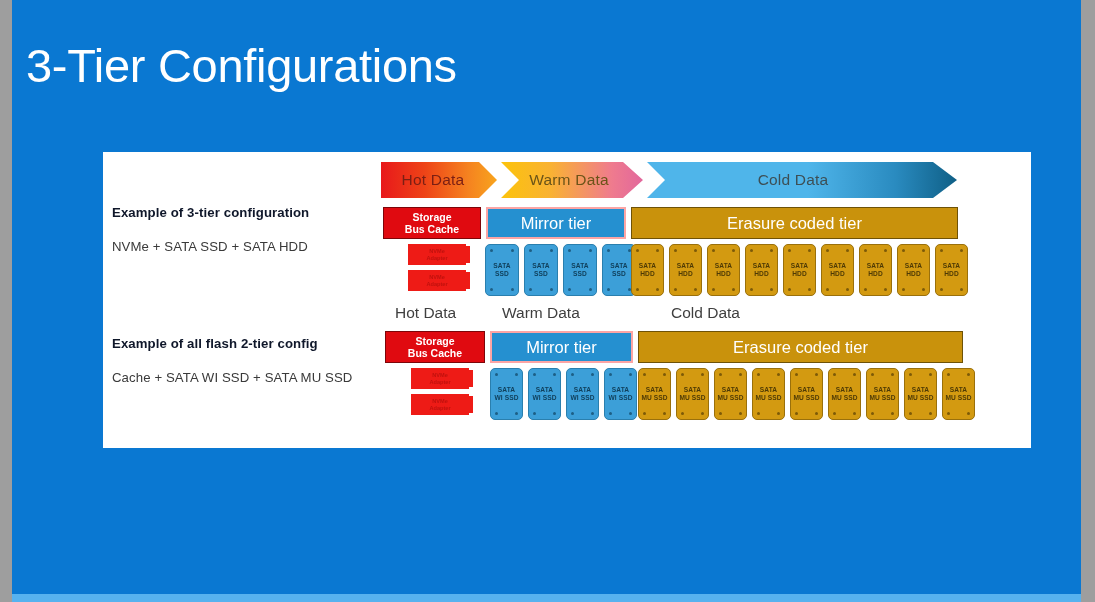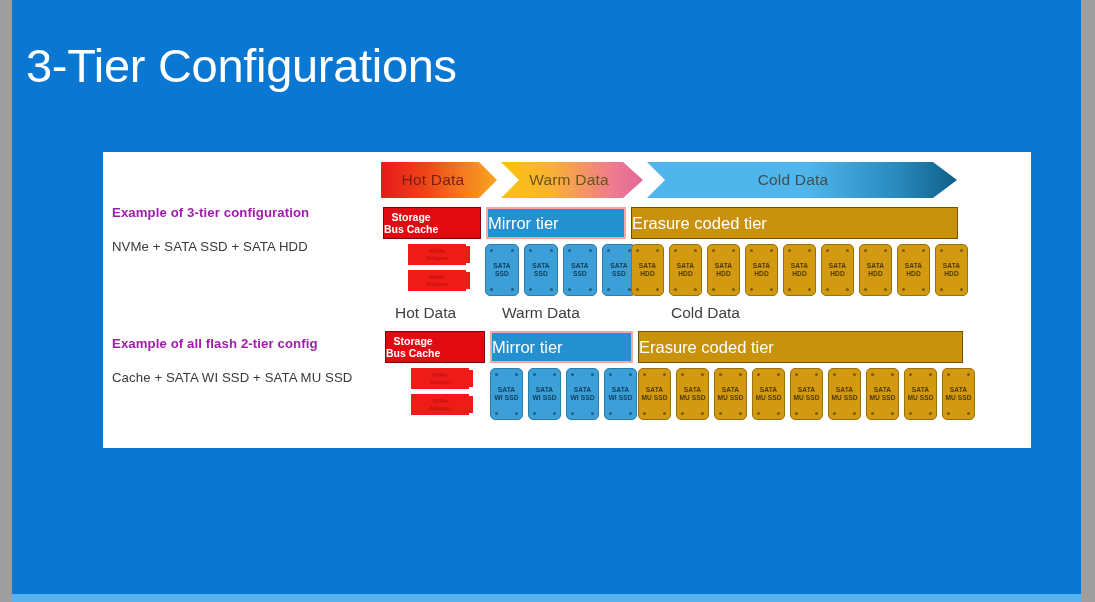--- a/index.html
+++ b/index.html
@@ -73,21 +73,21 @@
     position: absolute;
     left: 9px;
     width: 290px;
     color: #1a1a1a;
   }
   .desc-1 { top: 53px; }
   .desc-2 { top: 184px; }
   .desc-title {
     font-size: 13.2px;
     font-weight: bold;
-    color: #a21caf;
+    color: #0f172a;
     letter-spacing: 0.1px;
     white-space: nowrap;
   }
   .desc-sub {
     margin-top: 19px;
     font-size: 13.2px;
     font-weight: 400;
     color: #3a3a3a;
     letter-spacing: 0.1px;
     white-space: nowrap;
@@ -135,21 +135,21 @@
     clip-path: polygon(0 0, calc(100% - 24px) 0, 100% 50%, calc(100% - 24px) 100%, 0 100%, 18px 50%);
   }
   .chev-cold .chev-label { color: #3d4f55; margin-right: 18px; }
 
   
   .tierbar {
     position: absolute;
     height: 32px;
     display: flex;
     align-items: center;
-    justify-content: flex-start;
+    justify-content: center;
     color: #ffffff;
     box-sizing: border-box;
   }
   .tb-cache {
     background: #e00a10;
     border: 1px solid #7d0509;
     font-size: 10.5px;
     line-height: 12.5px;
     text-align: center;
     font-weight: 600;

